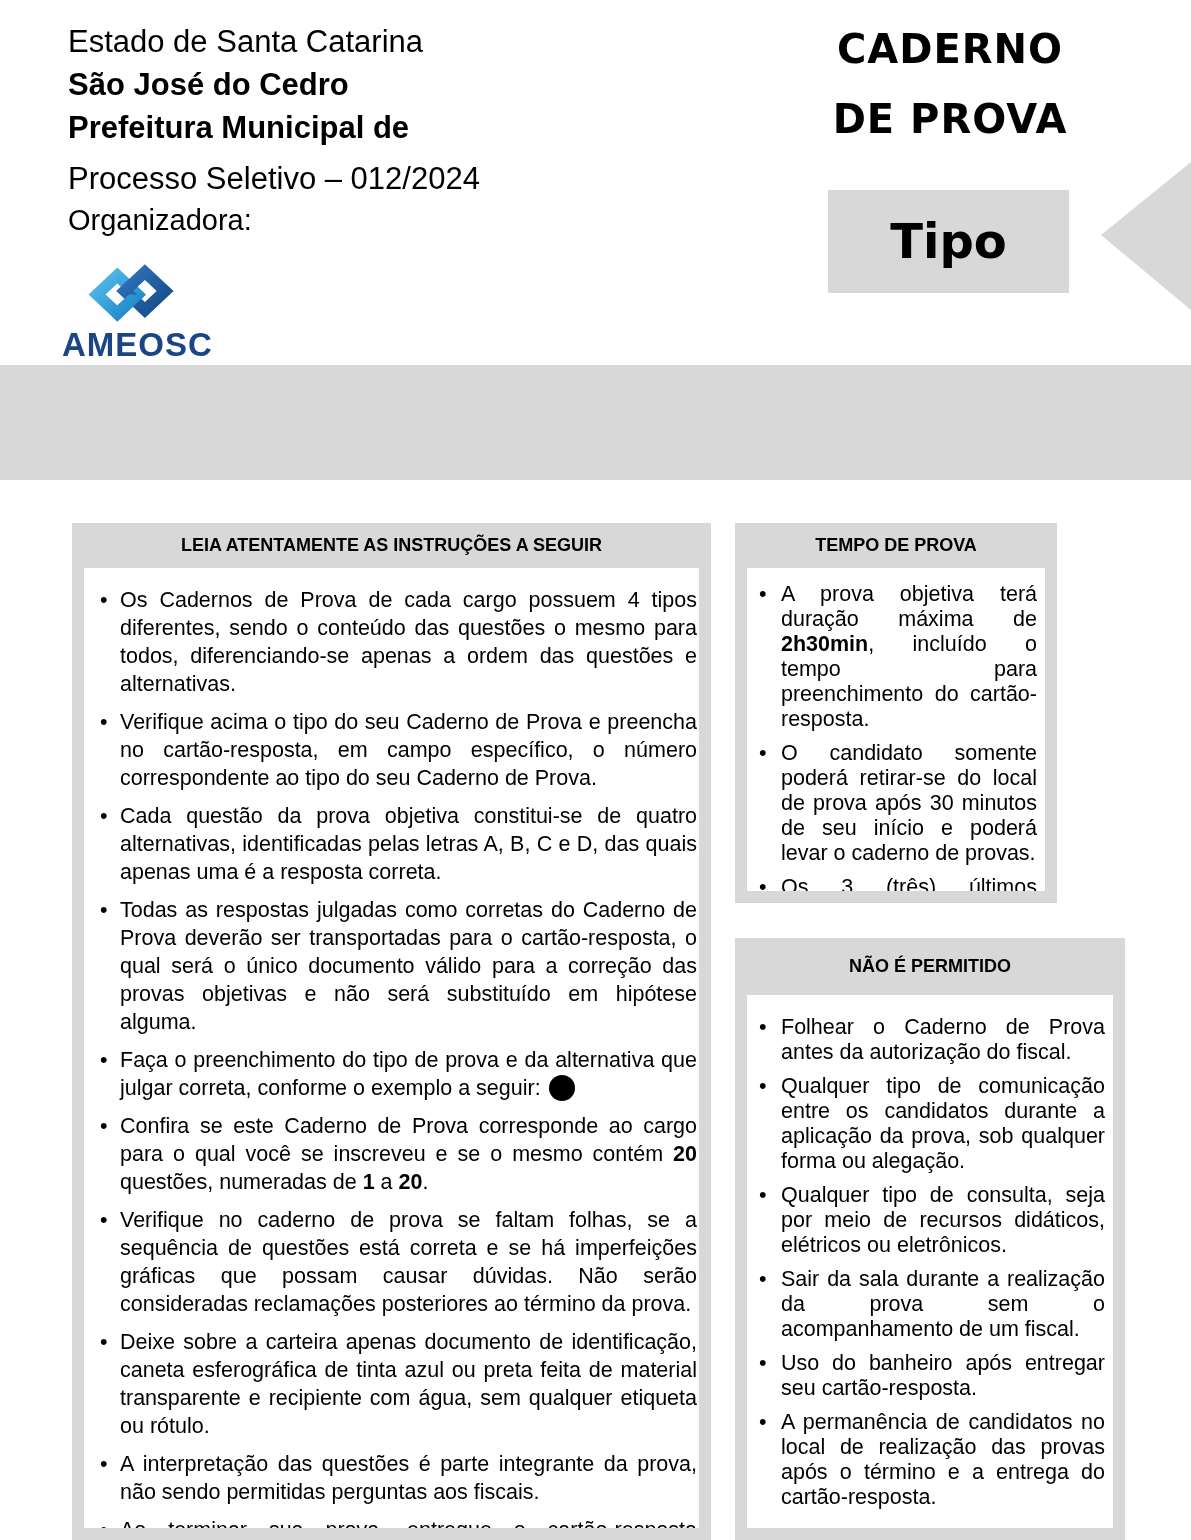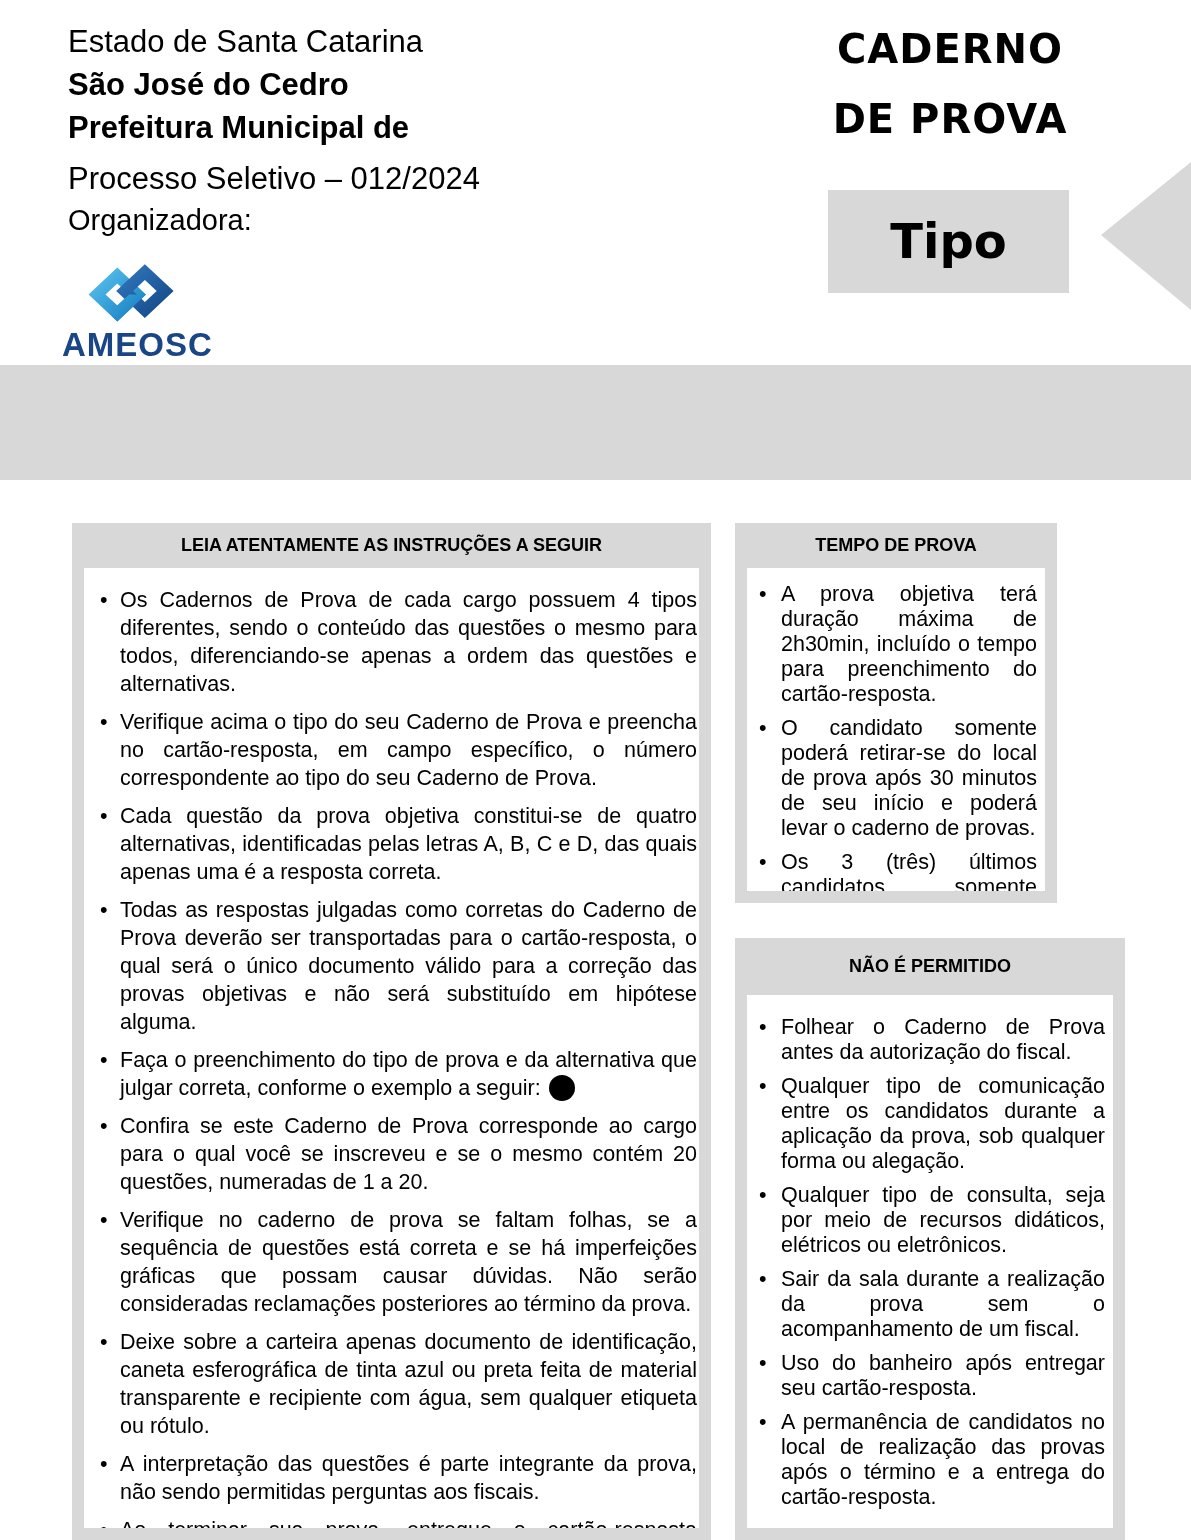--- a/index.html
+++ b/index.html
@@ -49,21 +49,21 @@
   #box-tempo .box-inner { height:323px; padding:14px 8px 0 12px; }
   #box-nao { left:735px; top:938px; width:390px; height:602px; }
   #box-nao .box-header { height:57px; line-height:57px; }
   #box-nao .box-inner { height:533px; padding:20px 8px 0 12px; }
   #box-tempo .bullet-item, #box-nao .bullet-item { font-size:21.5px; line-height:25px; margin-bottom:9px; }
   #box-tempo .bullet-marker, #box-nao .bullet-marker { flex:0 0 22px; }
   
   .bullet-item { display:flex; }
   .bullet-marker { display:block; }
   .bullet-text { flex:1; text-align:justify; }
-  .b { font-weight:normal; }
+  .b { font-weight:bold; }
   .big-dot {
     display:inline-block; width:26px; height:26px; border-radius:50%;
     background:var(--black_dot,#000); vertical-align:-6px; margin-left:2px;
   }
 </style>
 </head>
 <body>
 
 <div id="page">
 

